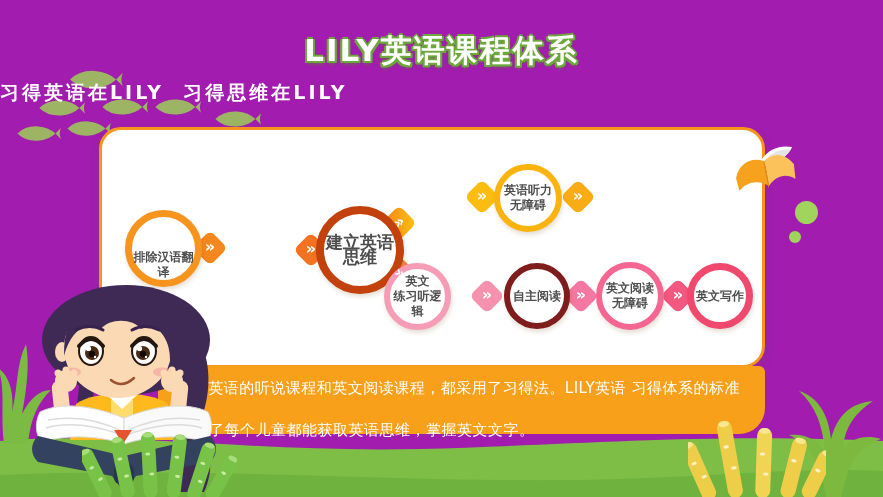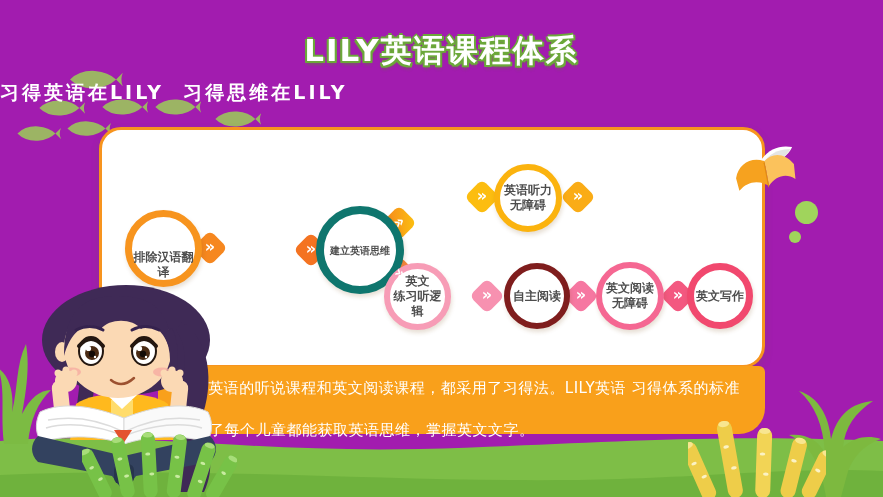--- a/index.html
+++ b/index.html
@@ -31,21 +31,21 @@
     padding:12px 16px 0 20px;}
   .banner .bline{color:#fff;font-size:15px;line-height:21px;font-weight:500;letter-spacing:.5px;}
 
   
   .node{position:absolute;box-sizing:border-box;background:#fff;border-radius:50%;z-index:5;
     display:flex;flex-direction:column;align-items:center;justify-content:center;text-align:center;
     color:#4d4d4d;font-size:12px;font-weight:600;line-height:15px;
     box-shadow:1px 3px 4px rgba(120,80,20,.18);}
   .c1{left:125px;top:210px;width:77px;height:77px;border:7px solid #F7941E;justify-content:flex-end;}
   .c2{left:218px;top:206px;width:88px;height:88px;border:8px solid #F58220;}
-  .c3{left:316px;top:206px;width:88px;height:88px;border:8px solid #0f766e;font-size:10px;}
+  .c3{left:316px;top:206px;width:88px;height:88px;border:8px solid #c2410c;font-size:17px;}
   .t1{left:404px;top:165px;width:66px;height:66px;border:6px solid #FDC60D;}
   .t2{left:494px;top:164px;width:68px;height:68px;border:6px solid #FBB30E;text-align:center;}
   .t3{left:590px;top:165px;width:66px;height:66px;border:6px solid #F9A51D;}
   .b1{left:384px;top:263px;width:67px;height:67px;border:6px solid #F79CB6;}
   .b2{left:504px;top:263px;width:66px;height:66px;border:6px solid #7f1d1d;}
   .b3{left:596px;top:262px;width:68px;height:68px;border:6px solid #F56792;}
   .b4{left:687px;top:263px;width:66px;height:66px;border:7px solid #F1486E;}
   .conn{position:absolute;width:25px;height:25px;border-radius:6px;z-index:4;
     transform:translate(-50%,-50%) rotate(45deg);}
   .k1{left:210px;top:248px;background:#F6871F;}

